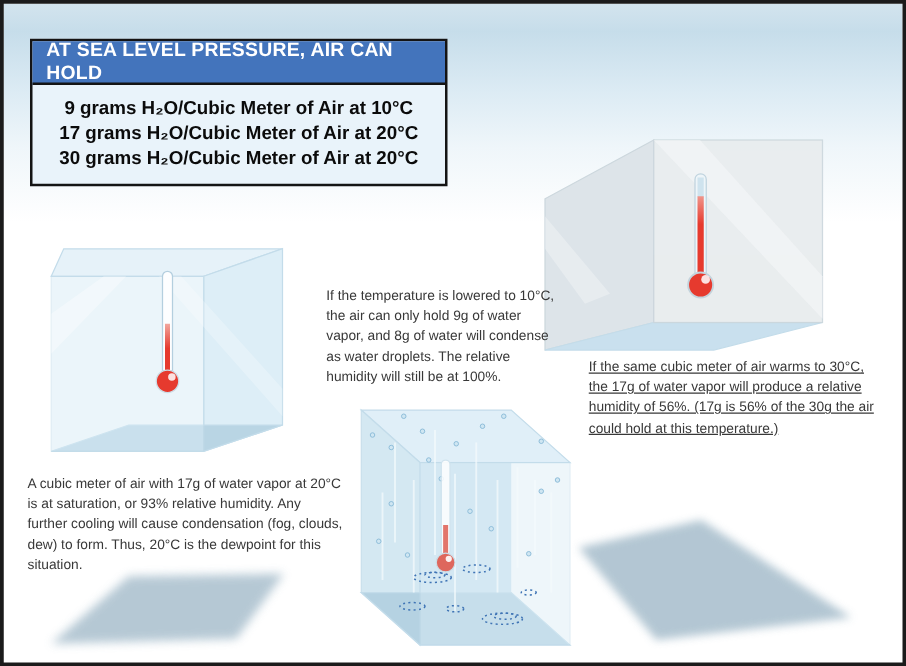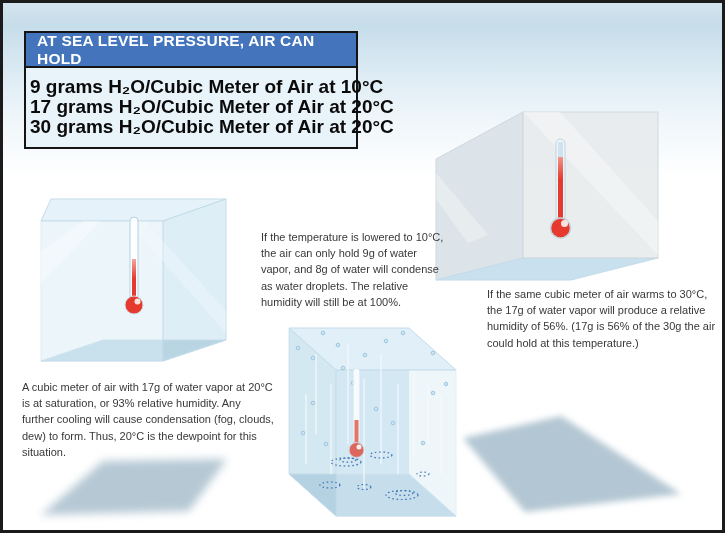--- a/index.html
+++ b/index.html
@@ -8,25 +8,25 @@
     position:relative;width:725px;height:533px;box-sizing:border-box;
     border:3px solid #1b1b1b;overflow:hidden;
     background:linear-gradient(180deg,#d3e4ee 0px,#c6ddea 22px,#dcebf4 70px,#eff6fa 115px,#ffffff 175px,#ffffff 100%);
     font-family:"Liberation Sans","DejaVu Sans",sans-serif;
   }
   
   .banner{position:absolute;left:21px;top:28px;width:330px;border:2px solid #141414;background:var(--banner_panel);}
   .banner-head{background:var(--banner_blue);height:33px;display:flex;align-items:center;padding-left:11px;border-bottom:2px solid #141414;}
   .banner-head span{color:#fff;font-weight:bold;font-size:15.5px;letter-spacing:.2px;}
   .banner-body{padding:9px 4px 10px 4px;text-align:center;}
-  .cap-line{font-weight:bold;color:#0b0b0b;font-size:19px;line-height:20px;white-space:nowrap;}
+  .cap-line{font-weight:bold;color:#0b0b0b;font-size:15px;line-height:20px;white-space:nowrap;}
   
   .caption{position:absolute;color:var(--text_dark);font-size:11px;line-height:16.2px;}
   .caption-cooling{left:258px;top:226px;width:188px;}
-  .caption-warming{left:484px;top:283px;width:232px;}
+  .caption-warming{left:468px;top:283px;width:232px;text-decoration:underline;}
   .caption-saturation{left:19px;top:376px;width:252px;}
   svg{position:absolute;overflow:visible;}
   .edge{stroke:#c3dcea;stroke-width:1;}
   .edge-gray{stroke:#ccd7dd;stroke-width:1;}
   .therm-red{fill:var(--thermometer_red);}
   .therm-red-muted{fill:var(--muted_red);}
   .puddle{stroke:var(--puddle_blue);fill:none;stroke-width:1.2;stroke-dasharray:1.6 2.6;}
   .shadow-shape{fill:var(--shadow_gray);}
   .blur3{filter:blur(3.2px);opacity:.88;}
   .blur4{filter:blur(4px);opacity:.85;}

